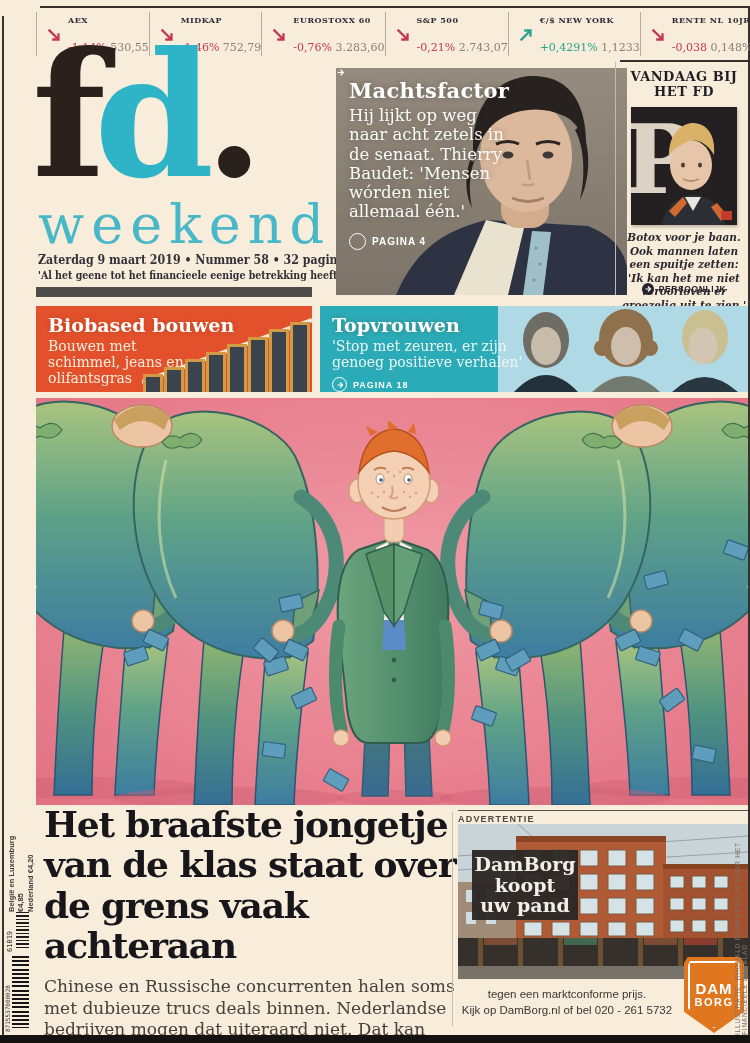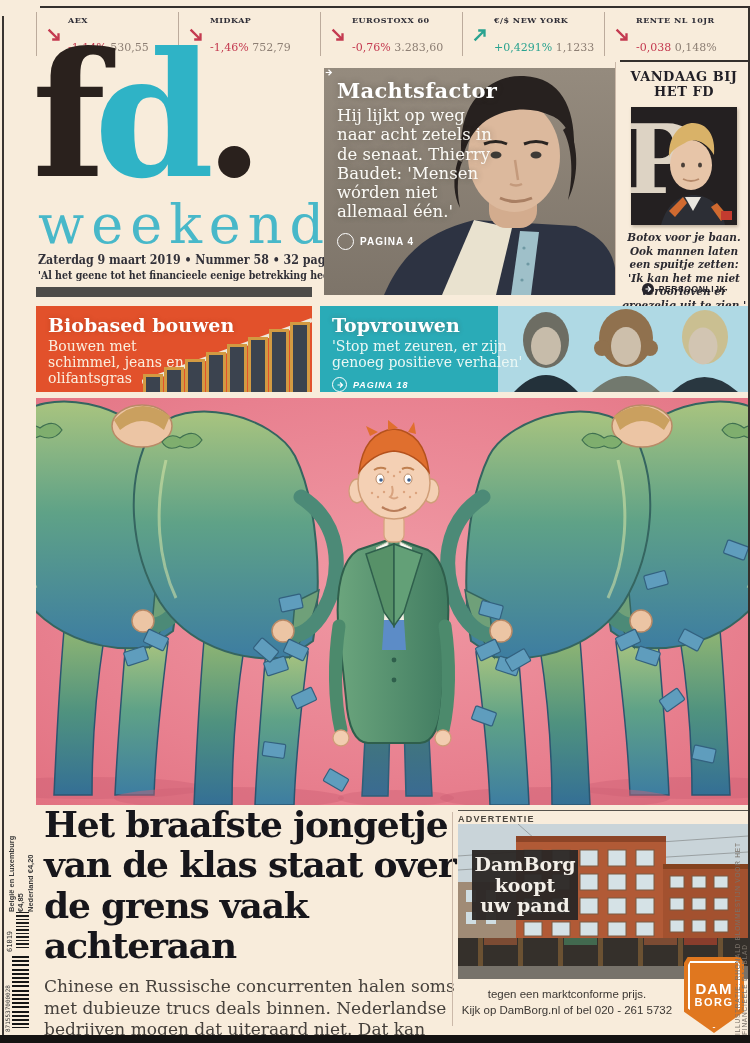--- a/index.html
+++ b/index.html
@@ -24,21 +24,21 @@
   .logo{position:absolute;left:32px;top:30px;font-weight:bold;font-size:172px;line-height:1;letter-spacing:-4px;}
   .lf{color:#2a211d;} .ld{color:#2fb3c6;margin-left:-8px;} .ldot{color:#2a211d;margin-left:-6px;}
   .edition{position:absolute;left:38px;top:198px;font-size:54px;color:#48b8c9;letter-spacing:7px;line-height:1;}
   .dateline{position:absolute;left:38px;top:253px;font-size:12px;font-weight:bold;color:#33323a;
             transform:scaleX(.92);transform-origin:left;white-space:nowrap;}
   .motto{position:absolute;left:38px;top:269px;font-size:10.5px;font-weight:bold;color:#2f2e35;
          transform:scaleX(.9);transform-origin:left;white-space:nowrap;}
   .greybar{position:absolute;left:36px;top:287px;width:276px;height:10px;background:#4d4c4a;}
 
   
-  .lead{position:absolute;left:324px;top:68px;width:291px;height:227px;}
+  .lead{position:absolute;left:336px;top:68px;width:291px;height:227px;}
   .lead svg{position:absolute;inset:0;}
   .lead-overlay{position:absolute;inset:0;padding:10px 0 0 13px;color:#fff;}
   .kicker{font-size:21px;font-weight:bold;letter-spacing:.3px;text-shadow:0 0 6px rgba(60,55,45,.45);}
   .lead-text{width:158px;font-size:16.5px;line-height:1.17;margin-top:3px;color:#fbfaf6;text-shadow:0 0 6px rgba(60,55,45,.45);}
   .pageref{display:flex;align-items:center;gap:6px;margin-top:11px;font-family:"Liberation Sans",sans-serif;
            font-size:10px;font-weight:bold;letter-spacing:1px;color:#fff;}
   .icon-circle{width:15px;height:15px;border-radius:50%;display:inline-flex;align-items:center;justify-content:center;flex:none;}
   .icon-ring-white{border:1.5px solid #fff;}
   .icon-fill-dark{background:#26242b;}
 
@@ -56,21 +56,21 @@
   
   .teaser{position:absolute;top:306px;height:86px;overflow:hidden;}
   .teaser-orange{left:36px;width:276px;background:#e2512b;}
   .teaser-teal{left:320px;width:428px;background:#2aabb7;}
   .teaser svg.art{position:absolute;right:0;bottom:0;}
   .teaser-overlay{position:absolute;inset:0;padding:8px 0 0 12px;color:#fff;}
   .teaser-title{font-size:19px;font-weight:bold;text-shadow:0 0 5px rgba(120,40,10,.25);}
   .teaser-text{font-size:14px;line-height:1.16;margin-top:2px;color:#faeede;}
   .teaser-teal .teaser-text{width:195px;color:#eaf7f4;}
   .teaser-orange .teaser-text{width:160px;}
-  .teaser .pageref{margin-top:7px;font-size:9px;font-style:italic;}
+  .teaser .pageref{margin-top:7px;font-size:9px;}
   .teaser .icon-circle{width:13px;height:13px;}
 
   
   .illustration{position:absolute;left:36px;top:398px;width:712px;height:407px;}
   .illustration svg{display:block;}
 
   
   .story{position:absolute;left:44px;top:804px;width:415px;}
   .story h1{margin:0;font-size:36px;line-height:1.12;letter-spacing:-1.2px;color:#17161b;font-weight:bold;}
   .story h1 span{display:block;}
@@ -134,20 +134,29 @@
       <div class="tkv"><span class="chg down">-1,46%</span> <span class="val">752,79</span></div>
         </div>
     </div>
     <div class="tk">
       <svg width="18" height="18" viewBox="0 0 20 20">
           <path d="M4 4 L15 15 M15 8 L15 15 L8 15" stroke="#c43a50" stroke-width="2.6" fill="none"></path>
         </svg>
       <div class="tkt">
           <div class="tkl">EUROSTOXX 60</div>
       <div class="tkv"><span class="chg down">-0,76%</span> <span class="val">3.283,60</span></div>
+        </div>
+    </div>
+    <div class="tk">
+      <svg width="18" height="18" viewBox="0 0 20 20">
+          <path d="M4 4 L15 15 M15 8 L15 15 L8 15" stroke="#c43a50" stroke-width="2.6" fill="none"></path>
+        </svg>
+      <div class="tkt">
+          <div class="tkl">S&amp;P 500</div>
+      <div class="tkv"><span class="chg down">-0,21%</span> <span class="val">2.743,07</span></div>
         </div>
     </div>
     <div class="tk">
       <svg width="18" height="18" viewBox="0 0 20 20">
           <path d="M4 16 L15 5 M15 12 L15 5 L8 5" stroke="#2aa390" stroke-width="2.6" fill="none"></path>
         </svg>
       <div class="tkt">
           <div class="tkl">€/$ NEW YORK</div>
       <div class="tkv"><span class="chg up">+0,4291%</span> <span class="val">1,1233</span></div>
         </div>

